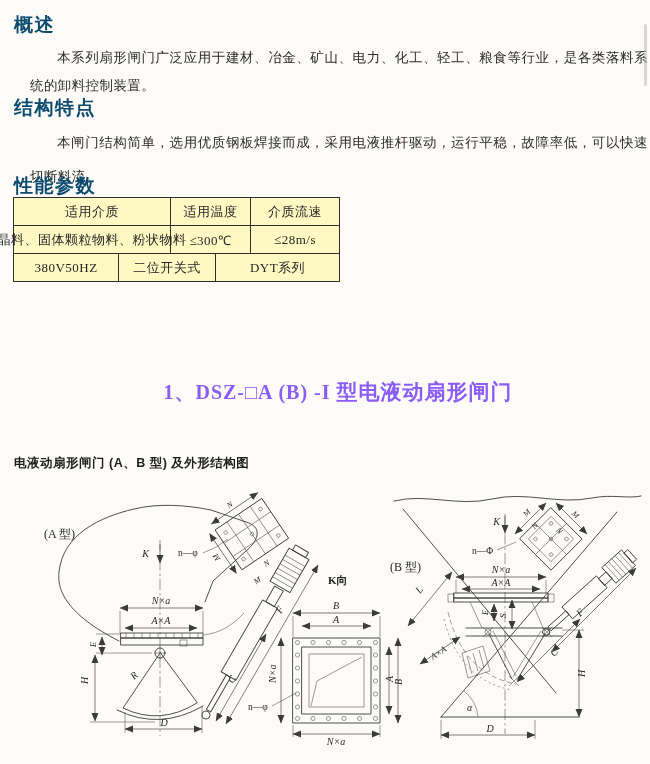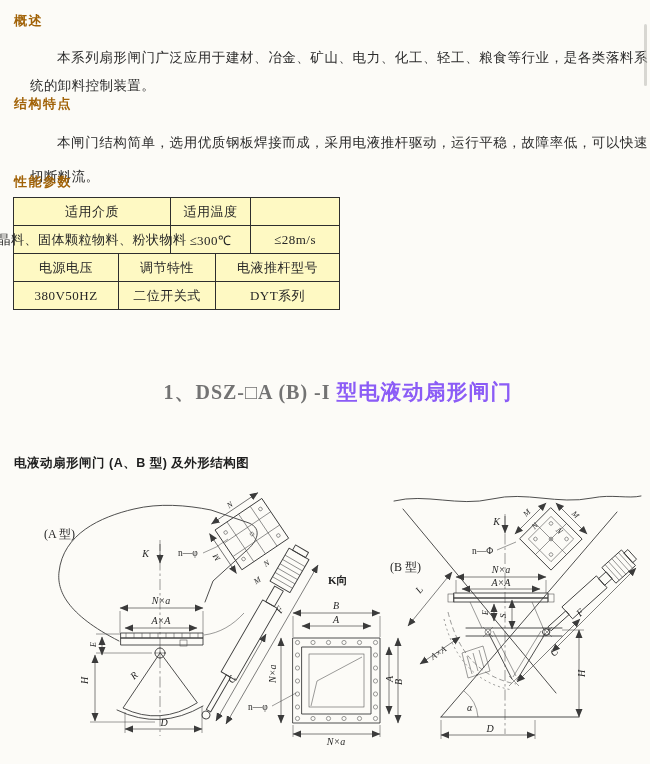--- a/index.html
+++ b/index.html
@@ -1,36 +1,36 @@
 <!DOCTYPE html>
 <html><head>
 <meta charset="utf-8">
 <style>
   html,body{margin:0;padding:0}
   body{width:650px;height:764px;position:relative;background:#fcfbf7;
        font-family:"Liberation Serif",serif;color:#262626;overflow:hidden}
   .h{position:absolute;font-family:"Liberation Sans",sans-serif;font-weight:bold;
-     font-size:13px;letter-spacing:1.5px;color:#a16207}
+     font-size:19px;letter-spacing:1.5px;color:#0c4a6e}
   .para{position:absolute;margin:16px;font-size:13.5px;line-height:28px;text-align:justify;
         letter-spacing:.4px;text-indent:2em;color:#2b2b2b}
   #overview-h{left:14px;top:12px}
   #p1{left:14px;top:28px;width:618px}
   #features-h{left:14px;top:95px}
   #p2{left:14px;top:110px;width:618px;line-height:34px}
   #params-h{left:14px;top:173px}
   #ptable{position:absolute;left:13px;top:197px;width:325px;border:1.4px solid #2e2e2e;background:#fef9c3}
   .trow{display:flex;height:27px;border-bottom:1.2px solid #2e2e2e}
   .trow:last-child{border-bottom:none}
   .tcell{display:flex;align-items:center;justify-content:center;border-right:1.2px solid #2e2e2e;
          font-size:13px;letter-spacing:.5px;white-space:nowrap;box-sizing:border-box}
   .tcell.last{border-right:none;flex:1}
   .w1{width:157px}.w2{width:80px}
   .v1{width:105px}.v2{width:97px}
   #title{position:absolute;left:0;top:378px;width:100%;text-align:center;padding-left:26px;box-sizing:border-box}
-  .tp{font-family:"Liberation Serif",serif;font-weight:bold;font-size:20px;letter-spacing:1px;color:#737373}
+  .tp{font-family:"Liberation Serif",serif;font-weight:bold;font-size:20px;letter-spacing:1px;color:#8b5cf6}
   .ts{font-family:"Liberation Sans",sans-serif;font-weight:bold;font-size:21px;letter-spacing:1px;color:#8b5cf6}
   #caption{position:absolute;left:14px;top:455px;font-family:"Liberation Sans",sans-serif;
            font-weight:bold;font-size:12.5px;letter-spacing:.5px;color:#1e1e1e}
   #drawing{position:absolute;left:0;top:484px}
   #streak{position:absolute;right:3px;top:24px;width:3px;height:62px;background:#b9b9b4;opacity:.55;border-radius:2px}
   
   .ln{fill:none;stroke:#3b3b3b;stroke-width:.9;stroke-linecap:round;stroke-linejoin:round}
   .tn{fill:none;stroke:#4a4a4a;stroke-width:.55}
   .dim{fill:none;stroke:#3b3b3b;stroke-width:.65;marker-start:url(#ar);marker-end:url(#ar)}
   .ar1{fill:none;stroke:#3b3b3b;stroke-width:.65;marker-end:url(#ar)}
@@ -55,30 +55,26 @@
 
   <div class="h" id="features-h">结构特点</div>
   <p class="para" id="p2">本闸门结构简单，选用优质钢板焊接而成，采用电液推杆驱动，运行平稳，故障率低，可以快速切断料流。</p>
 
   <div class="h" id="params-h">性能参数</div>
 
   <div id="ptable">
     <div class="trow">
       <div class="tcell w1">适用介质</div>
       <div class="tcell w2">适用温度</div>
+      <div class="tcell last">介质流速</div>
     </div>
     <div class="trow">
       <div class="tcell w1">晶料、固体颗粒物料、粉状物料</div>
       <div class="tcell w2">≤300℃</div>
       <div class="tcell last">≤28m/s</div>
-    </div>
-    <div class="trow">
-      <div class="tcell v1">电源电压</div>
-      <div class="tcell v2">调节特性</div>
-      <div class="tcell last">电液推杆型号</div>
     </div>
     <div class="trow">
       <div class="tcell v1">380V50HZ</div>
       <div class="tcell v2">二位开关式</div>
       <div class="tcell last">DYT系列</div>
     </div>
   </div>
 
   <div id="title"><span class="tp">1、DSZ-□A (B) -I </span><span class="ts">型电液动扇形闸门</span></div>
 

